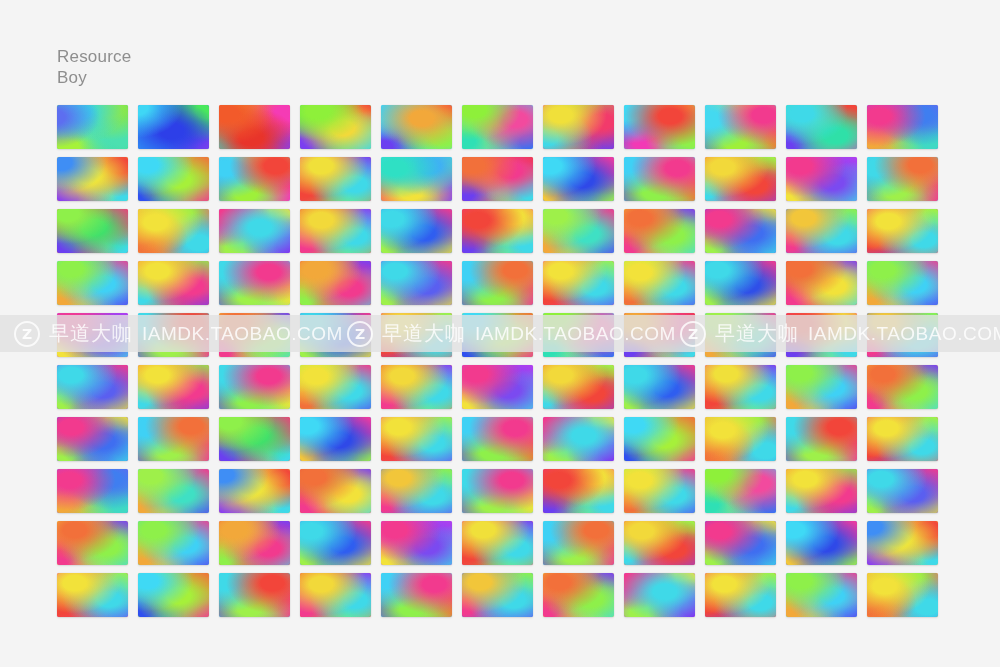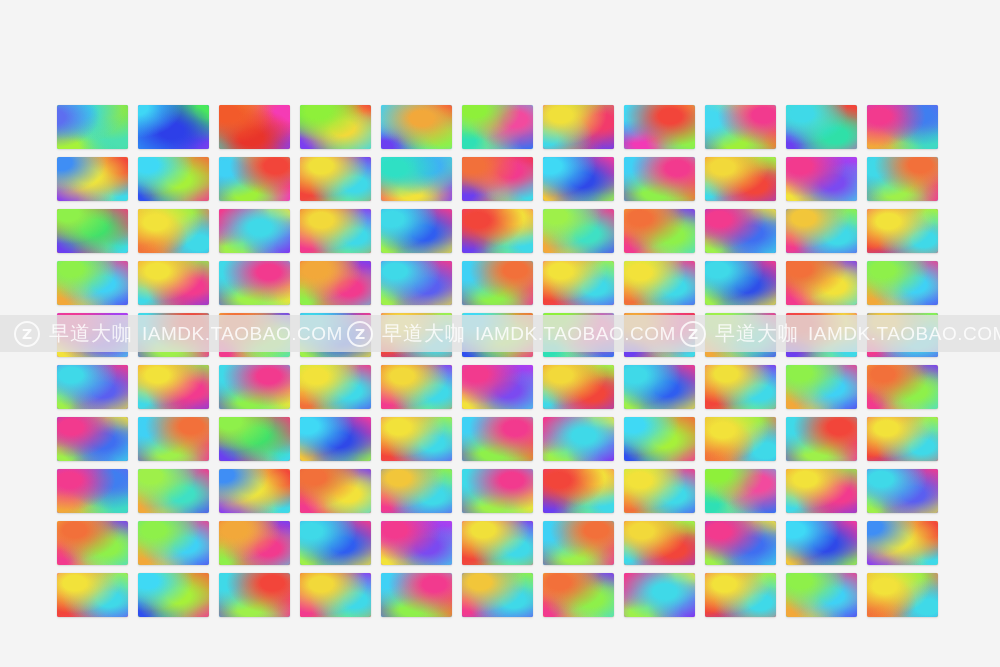--- a/index.html
+++ b/index.html
@@ -113,20 +113,22 @@
     letter-spacing: 0.5px;
     font-family: "Liberation Sans", sans-serif;
     font-weight: 400;
   }
 </style>
 </head>
 <body style="background: rgb(244, 244, 244);">
 
 <div id="preview-page" style="background: rgb(244, 244, 244);">
 
+  <div id="page-title" style="color: rgb(142, 142, 142);">Resource
+Boy</div>
 
   <div id="thumbnail-grid" style="grid-template-columns: repeat(11, 71px); grid-auto-rows: 44px; gap: 8px 10px; left: 57px; top: 105px;">
       <div class="thumb" style="background-color: rgb(79, 217, 107);">
         <div class="mesh" style="background-image: radial-gradient(72% 78% at 6% 32%, rgb(93, 110, 240) 0%, rgb(93, 110, 240) 18%, transparent 72%), radial-gradient(72% 78% at 34% 22%, rgb(53, 215, 232) 0%, rgb(53, 215, 232) 18%, transparent 72%), radial-gradient(72% 78% at 70% 18%, rgb(140, 232, 74) 0%, rgb(140, 232, 74) 18%, transparent 72%), radial-gradient(72% 78% at 84% 70%, rgb(75, 224, 176) 0%, rgb(75, 224, 176) 18%, transparent 72%), radial-gradient(72% 78% at 22% 86%, rgb(166, 242, 58) 0%, rgb(166, 242, 58) 18%, transparent 72%), radial-gradient(72% 78% at 55% 60%, rgb(47, 216, 224) 0%, rgb(47, 216, 224) 18%, transparent 72%), linear-gradient(135deg, rgb(79, 217, 107), rgb(79, 217, 107));"></div>
       </div>
       <div class="thumb" style="background-color: rgb(42, 107, 242);">
         <div class="mesh" style="background-image: radial-gradient(72% 78% at 8% 14%, rgb(63, 215, 245) 0%, rgb(63, 215, 245) 18%, transparent 72%), radial-gradient(72% 78% at 48% 58%, rgb(45, 63, 232) 0%, rgb(45, 63, 232) 18%, transparent 72%), radial-gradient(72% 78% at 88% 20%, rgb(73, 232, 92) 0%, rgb(73, 232, 92) 18%, transparent 72%), radial-gradient(72% 78% at 92% 92%, rgb(123, 63, 240) 0%, rgb(123, 63, 240) 18%, transparent 72%), radial-gradient(72% 78% at 20% 80%, rgb(47, 142, 245) 0%, rgb(47, 142, 245) 18%, transparent 72%), radial-gradient(72% 78% at 60% 40%, rgb(31, 57, 214) 0%, rgb(31, 57, 214) 18%, transparent 72%), linear-gradient(135deg, rgb(42, 107, 242), rgb(42, 107, 242));"></div>
       </div>
       <div class="thumb" style="background-color: rgb(242, 69, 58);">
         <div class="mesh" style="background-image: radial-gradient(72% 78% at 20% 26%, rgb(242, 90, 42) 0%, rgb(242, 90, 42) 18%, transparent 72%), radial-gradient(72% 78% at 46% 70%, rgb(232, 52, 42) 0%, rgb(232, 52, 42) 18%, transparent 72%), radial-gradient(72% 78% at 86% 24%, rgb(245, 59, 181) 0%, rgb(245, 59, 181) 18%, transparent 72%), radial-gradient(72% 78% at 92% 82%, rgb(138, 63, 240) 0%, rgb(138, 63, 240) 18%, transparent 72%), radial-gradient(72% 78% at 6% 86%, rgb(63, 217, 196) 0%, rgb(63, 217, 196) 18%, transparent 72%), radial-gradient(72% 78% at 40% 10%, rgb(240, 152, 42) 0%, rgb(240, 152, 42) 18%, transparent 72%), linear-gradient(135deg, rgb(242, 69, 58), rgb(242, 69, 58));"></div>

